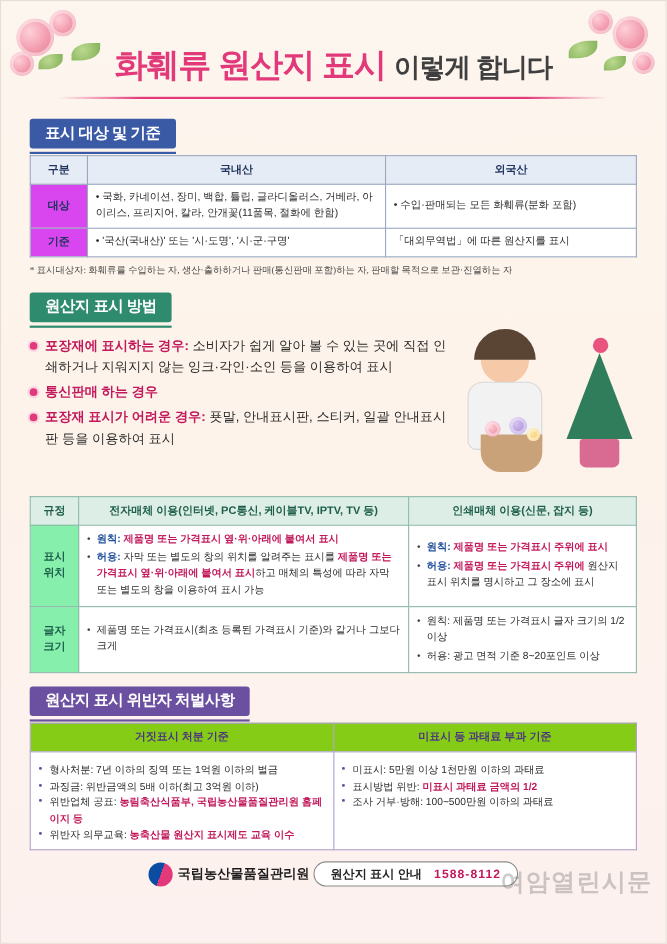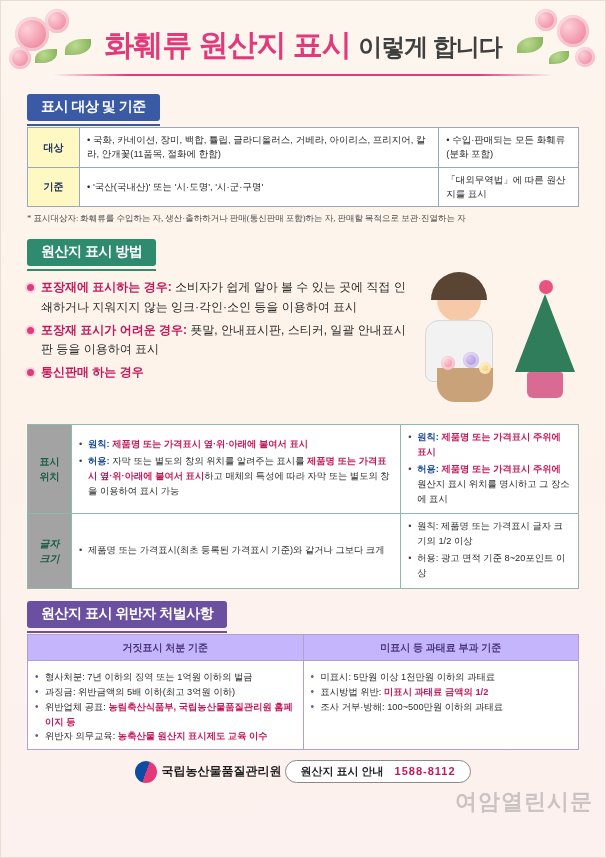--- a/index.html
+++ b/index.html
@@ -26,21 +26,21 @@
   .leaf {
     position:absolute;
     background:radial-gradient(circle at 40% 40%, #bcd98f, #7fae55);
     border-radius:70% 0 70% 0;
   }
 
   
   .title-wrap {
     position:relative;
     text-align:center;
-    padding:24px 0 6px;
+    padding:38px 0 6px;
   }
   .title {
     font-size:30px; font-weight:bold; letter-spacing:-1px;
     display:inline-block;
   }
   .title .pink { color:#e2397a; }
   .title .dark { color:#3f3f3f; font-size:24px; }
   .title-rule {
     width:500px; height:2px; margin:8px auto 0;
     background:linear-gradient(90deg, rgba(226,57,122,0) 0%, #e2397a 15%, #e2397a 85%, rgba(226,57,122,0) 100%);
@@ -87,21 +87,21 @@
     line-height:1.5;
   }
   table.grid th {
     background:#e6ecf6;
     font-weight:bold;
     text-align:center;
     font-size:10px;
     color:#21345e;
   }
   td.rowhdr {
-    background:#fef9c3;
+    background:#d946ef;
     text-align:center;
     font-weight:bold;
     color:#21345e;
     width:52px;
     font-size:10px;
   }
   .note {
     font-size:8.5px; color:#4a4a4a; margin:6px 0 2px; text-align:left;font-family:Liberation Serif, serif;
   }
 
@@ -120,24 +120,24 @@
   .b-blue { font-weight:bold; color:#1f4e9c; }
 
   
   .method-row { display:flex; }
   .method-txt { flex:1; padding-right:6px; }
   .illus { width:160px; position:relative; height:150px; flex:none; }
 
   
   table.green th { background:#ddeee6; color:#1d5e4a; border-color:#8fb9aa; }
   table.green td { border-color:#8fb9aa; }
-  table.green td.rowhdr { background:#a3a3a3; color:#1d5e4a; }
-
-  
-  table.purple th { background:#c4b5fd; color:#4d3680; border-color:#b0a0ce; }
+  table.green td.rowhdr { background:#86efac; color:#1d5e4a; }
+
+  
+  table.purple th { background:#84cc16; color:#4d3680; border-color:#b0a0ce; }
   table.purple td { border-color:#b0a0ce; }
 
   .pen-list { list-style:none; margin:4px 0 0; padding:0; }
   .pen-list li {
     font-size:9.3px; line-height:1.6; color:#2b2b2b;
     position:relative; padding-left:10px;
   }
   .pen-list li:before {
     content:"•"; position:absolute; left:0; top:-1px; color:#6b4fa0; font-size:10px;
   }
@@ -215,20 +215,25 @@
 
   
   <div class="sec-head">
     <span class="lbl">표시 대상 및 기준</span>
     <span class="sec-underline"></span>
   </div>
 
   <div class="body-pad">
     <table class="grid">
       <tbody>
+          <tr>
+        <th style="width:52px;">구분</th>
+        <th>국내산</th>
+        <th style="width:228px;">외국산</th>
+      </tr>
       <tr>
         <td class="rowhdr">대상</td>
         <td>• 국화, 카네이션, 장미, 백합, 튤립, 글라디올러스, 거베라, 아이리스, 프리지어, 칼라, 안개꽃(11품목, 절화에 한함)</td>
         <td>• 수입·판매되는 모든 화훼류(분화 포함)</td>
       </tr>
       <tr>
         <td class="rowhdr">기준</td>
         <td>• '국산(국내산)' 또는 '시·도명', '시·군·구명'</td>
         <td>「대외무역법」에 따른 원산지를 표시</td>
       </tr>
@@ -244,24 +249,24 @@
   </div>
 
   <div class="body-pad">
     <div class="method-row">
       <div class="method-txt">
         <ul class="dots">
           <li>
             <span class="b-strong">포장재에 표시하는 경우:</span><span> 소비자가 쉽게 알아 볼 수 있는 곳에 직접 인쇄하거나 지워지지 않는 잉크·각인·소인 등을 이용하여 표시</span>
           </li>
           <li>
-            <span class="b-strong">포장재 표시가 어려운 경우:</span><span> 푯말, 안내표시판, 스티커, 일괄 안내표시판 등을 이용하여 표시</span>
+            <span class="b-strong">통신판매 하는 경우</span>
           </li>
           <li>
-            <span class="b-strong">통신판매 하는 경우</span>
+            <span class="b-strong">포장재 표시가 어려운 경우:</span><span> 푯말, 안내표시판, 스티커, 일괄 안내표시판 등을 이용하여 표시</span>
           </li>
         </ul>
       </div>
 
       <div class="illus">
         <div style="position:absolute; left:18px; top:6px; width:44px; height:44px; border-radius:50%; background:#f6c9a8;"></div>
         <div style="position:absolute; left:12px; top:0px; width:56px; height:28px; border-radius:28px 28px 0 0; background:#5a4434;"></div>
         <div style="position:absolute; left:6px; top:48px; width:68px; height:62px; border-radius:14px 14px 8px 8px; background:#f2f2f2; border:1px solid #d7d7d7;"></div>
         <div style="position:absolute; left:18px; top:96px; width:56px; height:34px; background:#caa27a; border-radius:0 0 18px 18px;"></div>
         <div class="flower" style="left:22px; top:84px; width:14px; height:14px;"></div>
@@ -269,37 +274,42 @@
         <div class="flower" style="left:60px; top:90px; width:12px; height:12px; background:radial-gradient(circle at 35% 35%,#ffe6a6,#f0bf54);"></div>
 
         <div style="position:absolute; left:96px; top:22px; width:0; height:0; border-left:30px solid transparent; border-right:30px solid transparent; border-bottom:78px solid #2f7d5b;"></div>
         <div style="position:absolute; left:108px; top:100px; width:36px; height:26px; background:#d96b93; border-radius:3px 3px 6px 6px;"></div>
         <div style="position:absolute; left:120px; top:8px; width:14px; height:14px; border-radius:50%; background:#e8537f;"></div>
       </div>
     </div>
 
     <table class="grid green" style="margin-top:2px;">
       <tbody>
+          <tr>
+        <th style="width:44px;">규정</th>
+        <th style="width:300px;">전자매체 이용(인터넷, PC통신, 케이블TV, IPTV, TV 등)</th>
+        <th>인쇄매체 이용(신문, 잡지 등)</th>
+      </tr>
       <tr>
         <td class="rowhdr" style="width:44px;">표시 위치</td>
         <td>
           <ul class="cellsub">
             <li><span class="b-blue">원칙:</span> <span class="b-strong">제품명 또는 가격표시 옆·위·아래에 붙여서 표시</span></li>
             <li><span class="b-blue">허용:</span> 자막 또는 별도의 창의 위치를 알려주는 표시를 <span class="b-strong">제품명 또는 가격표시 옆·위·아래에 붙여서 표시</span>하고 매체의 특성에 따라 자막 또는 별도의 창을 이용하여 표시 가능</li>
           </ul>
         </td>
         <td>
           <ul class="cellsub">
             <li><span class="b-blue">원칙:</span> <span class="b-strong">제품명 또는 가격표시 주위에 표시</span></li>
             <li><span class="b-blue">허용:</span> <span class="b-strong">제품명 또는 가격표시 주위에</span> 원산지 표시 위치를 명시하고 그 장소에 표시</li>
           </ul>
         </td>
       </tr>
       <tr>
-        <td class="rowhdr" style="width:44px;font-style:italic;">글자 크기</td>
+        <td class="rowhdr" style="width:44px;">글자 크기</td>
         <td>
           <ul class="cellsub">
             <li>제품명 또는 가격표시(최초 등록된 가격표시 기준)와 같거나 그보다 크게</li>
           </ul>
         </td>
         <td>
           <ul class="cellsub">
             <li>원칙: 제품명 또는 가격표시 글자 크기의 1/2 이상</li>
             <li>허용: 광고 면적 기준 8~20포인트 이상</li>
           </ul>

